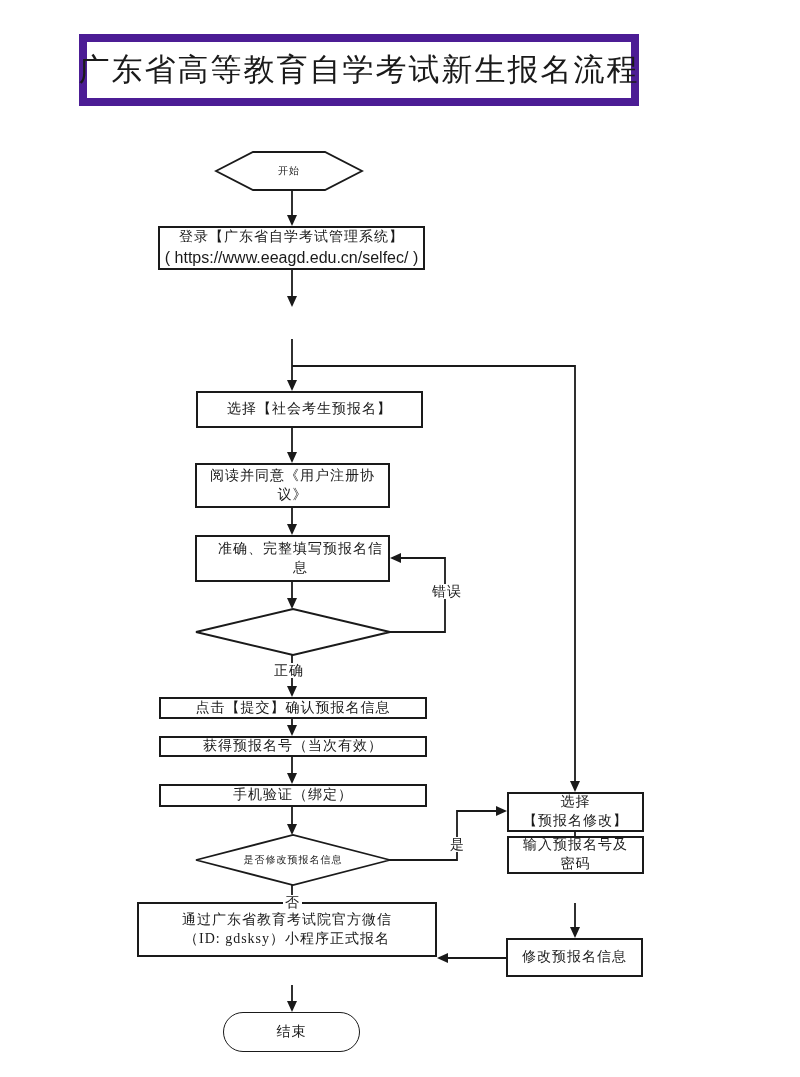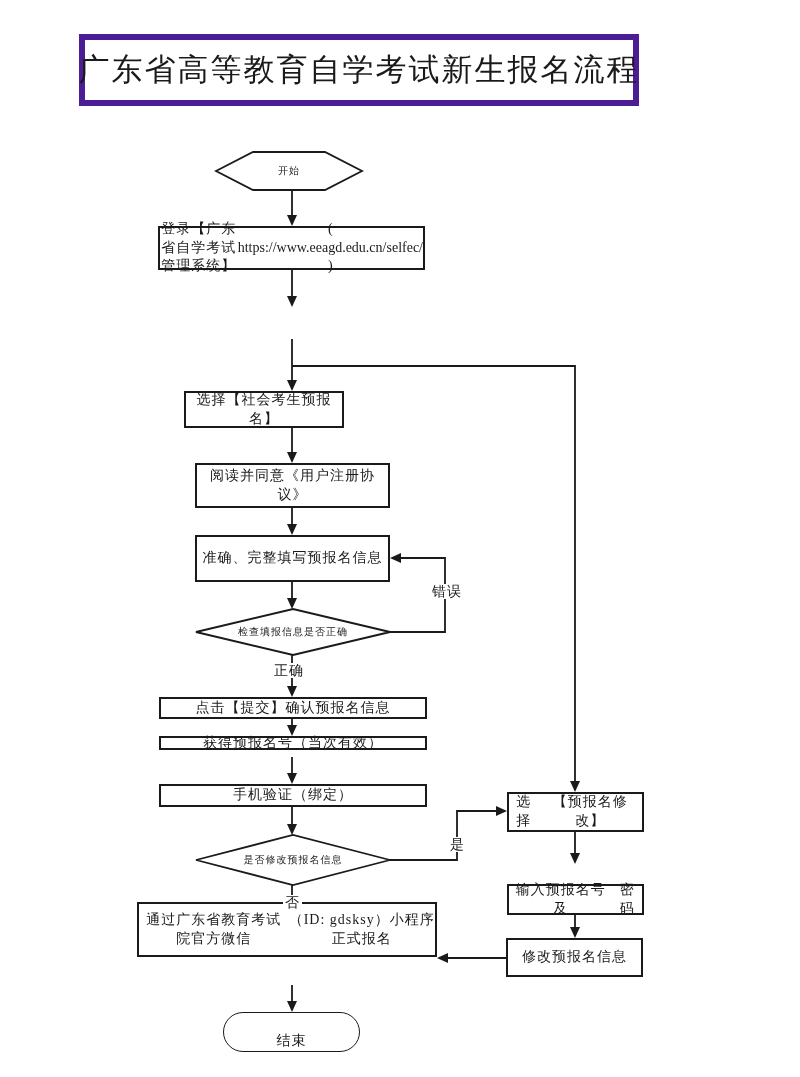--- a/index.html
+++ b/index.html
@@ -3,43 +3,43 @@
 <meta charset="utf-8">
 <style>
   html,body{margin:0;padding:0;background:#ffffff;}
   .canvas{
     position:relative;width:800px;height:1077px;background:#ffffff;overflow:hidden;
     font-family:"Liberation Serif","DejaVu Serif",serif;color:#1a1a1a;
   }
   .wires{position:absolute;left:0;top:0;}
   .node{
     position:absolute;box-sizing:border-box;background:#ffffff;
-    border:2px solid #1a1a1a;display:flex;flex-direction:row;
+    border:2px solid #1a1a1a;display:flex;flex-direction:column;
     align-items:center;justify-content:center;text-align:center;
     font-size:14px;line-height:1.35;letter-spacing:1px;
   }
   .node.thin{border-width:2px;}
   .shape-label{
     position:absolute;display:flex;align-items:center;justify-content:center;
     text-align:center;font-size:10px;letter-spacing:1px;background:transparent;border:none;
   }
   .title-box{
-    position:absolute;box-sizing:border-box;border:6px solid #4c1d95;background:#ffffff;
+    position:absolute;box-sizing:border-box;border:8px solid #4c1d95;background:#ffffff;
     display:flex;align-items:center;justify-content:center;
     font-size:31px;letter-spacing:2px;white-space:nowrap;
   }
   .edge-label{
     position:absolute;background:#ffffff;padding:0 2px;font-size:14px;
     letter-spacing:1px;line-height:1.1;
   }
   .url-line{
-    font-family:Liberation Serif, serif;
-    font-size:14px;letter-spacing:0;
+    font-family:Liberation Sans, sans-serif;
+    font-size:16px;letter-spacing:0;
   }
-  .stadium{border-radius:20px;border-width:1.5px;align-items:flex-end;}
+  .stadium{border-radius:20px;border-width:1.5px;}
 </style>
 </head>
 <body>
 
 <div class="canvas">
 
   <svg class="wires" width="800" height="1077" viewBox="0 0 800 1077">
     <g stroke="#1a1a1a" stroke-width="1.8" fill="none">
 
       <line x1="292" y1="190" x2="292" y2="224"></line>
@@ -98,41 +98,38 @@
   <div class="shape-label" style="left:216px;top:152px;width:146px;height:38px;">
     <span>开始</span>
   </div>
 
   <div class="node" style="left:158px;top:226px;width:267px;height:44px;">
     <span>登录【广东省自学考试管理系统】</span>
     <span class="url-line">( https://www.eeagd.edu.cn/selfec/ )</span>
   </div>
 
 
-  <div class="node" style="left:184px;top:391px;width:160px;height:37px;">
+  <div class="node" style="left:196px;top:391px;width:227px;height:37px;">
     <span>选择【社会考生预报名】</span>
   </div>
 
   <div class="node" style="left:195px;top:463px;width:195px;height:45px;">
     <span>阅读并同意《用户注册协议》</span>
   </div>
 
-  <div class="node" style="left:195px;top:535px;width:195px;height:47px;">
+  <div class="node" style="left:195px;top:535px;width:195px;height:47px;padding-left:16px;">
     <span>准确、完整填写预报名信息</span>
   </div>
 
-  <div class="shape-label" style="left:196px;top:609px;width:194px;height:46px;">
-    <span>检查填报信息是否正确</span>
-  </div>
 
   <div class="node thin" style="left:159px;top:697px;width:268px;height:22px;">
     <span>点击【提交】确认预报名信息</span>
   </div>
 
-  <div class="node thin" style="left:159px;top:736px;width:268px;height:14px;">
+  <div class="node thin" style="left:159px;top:736px;width:268px;height:21px;">
     <span>获得预报名号（当次有效）</span>
   </div>
 
   <div class="node thin" style="left:159px;top:784px;width:268px;height:23px;">
     <span>手机验证（绑定）</span>
   </div>
 
   <div class="shape-label" style="left:196px;top:835px;width:194px;height:50px;">
     <span>是否修改预报名信息</span>
   </div>
@@ -144,21 +141,21 @@
 
   <div class="node stadium" style="left:223px;top:1012px;width:137px;height:40px;">
     <span>结束</span>
   </div>
 
   <div class="node" style="left:507px;top:792px;width:137px;height:40px;">
     <span>选择</span>
     <span>【预报名修改】</span>
   </div>
 
-  <div class="node" style="left:507px;top:884px;width:137px;height:31px;justify-content:space-between;">
+  <div class="node" style="left:507px;top:836px;width:137px;height:38px;">
     <span>输入预报名号及</span>
     <span>密码</span>
   </div>
 
   <div class="node" style="left:506px;top:938px;width:137px;height:39px;">
     <span>修改预报名信息</span>
   </div>
 
   <div class="edge-label" style="left:272px;top:663px;">正确</div>
   <div class="edge-label" style="left:430px;top:584px;">错误</div>

